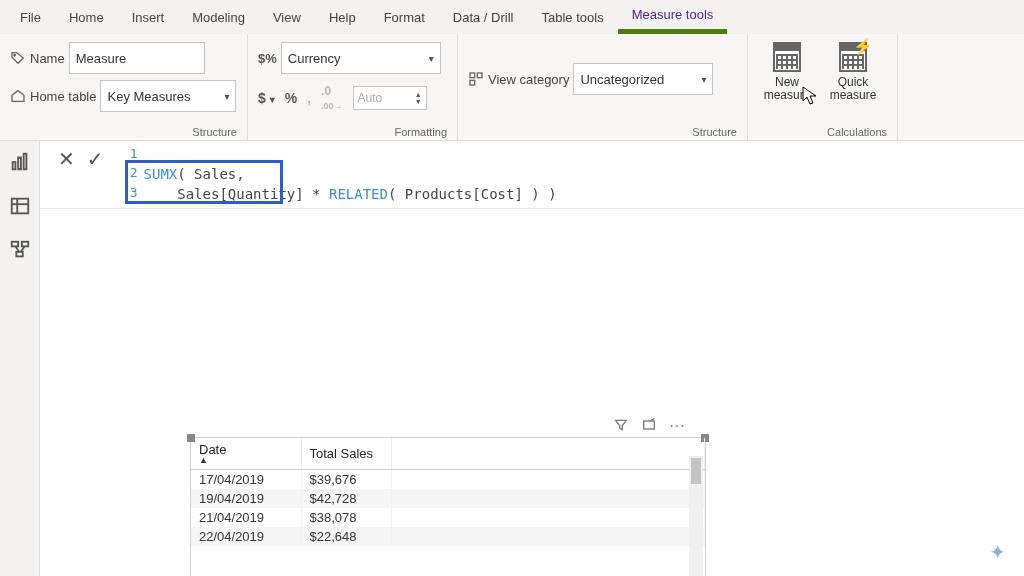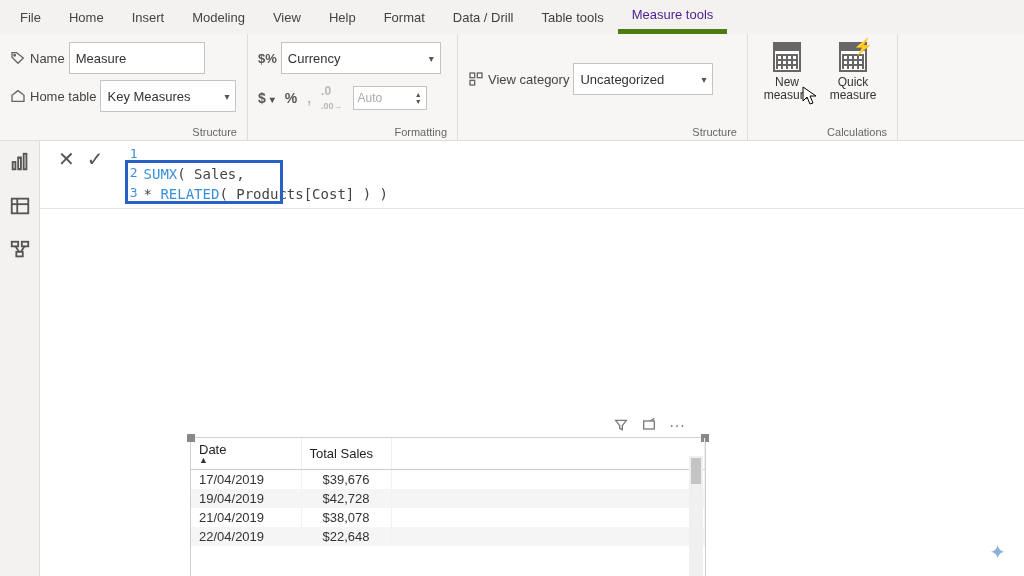--- a/index.html
+++ b/index.html
@@ -118,21 +118,21 @@
   .visual {
     position:absolute; top:296px; left:150px; width:516px; height:268px;
     border:1px solid #cfcfcf; background:#fff;
   }
   .visual .corner { position:absolute; width:8px; height:8px; background:#888; }
   .corner.tl{top:-4px;left:-4px}.corner.tr{top:-4px;right:-4px}
   .visual table { width: 100%; border-collapse: collapse; font-size:13px;}
   .visual thead th { text-align:left; padding:4px 8px; border-bottom:1px solid #ccc; border-right:1px solid #eee; font-weight:normal; color:#222;}
   .visual tbody td { padding:2px 8px; border-right:1px solid #f2f2f2;}
   .visual tbody tr:nth-child(even){background:#f5f5f5;}
-  .visual tbody td.num{ text-align:center; }
+  .visual tbody td.num{ text-align:left; }
   .tbl-scroll { height: calc(100% - 4px); overflow:hidden; position:relative;}
   .vscroll { position:absolute; right:2px; top:18px; bottom:4px; width:14px; background:#f0f0f0;}
   .vscroll .thumb{ position:absolute; left:2px; right:2px; top:2px; height:26px; background:#c4c4c4;}
   .sort-caret{font-size:9px;color:#333;display:block;margin-top:-2px;}
   .watermark{position:absolute;right:18px;bottom:12px;color:#8fb0d9;font-size:20px;}
 </style>
 </head>
 <body>
 
 <div class="menubar">
@@ -295,20 +295,21 @@
         <div class="formula-line">
             <span class="lineno">1</span>
           </div>
         <div class="formula-line">
             <span class="lineno">2</span>
             <span class="code tok-fn">SUMX</span>
             <span class="code tok-txt">( Sales,</span>
           </div>
         <div class="formula-line">
             <span class="lineno">3</span>
+            <span class="code tok-txt">    Sales[Quantity] </span>
             <span class="code tok-txt">* </span>
             <span class="code tok-fn">RELATED</span>
             <span class="code tok-txt">( Products[Cost] ) )</span>
           </div>
       </div>
     </div>
     <div class="highlight-box" style="top:19px;left:85px;width:158px;height:44px"></div>
 
     <div class="visual-header">
       <span class="vh"><svg viewBox="0 0 24 24" width="16" height="16" fill="none" stroke="#7a7a7a" stroke-width="2">

